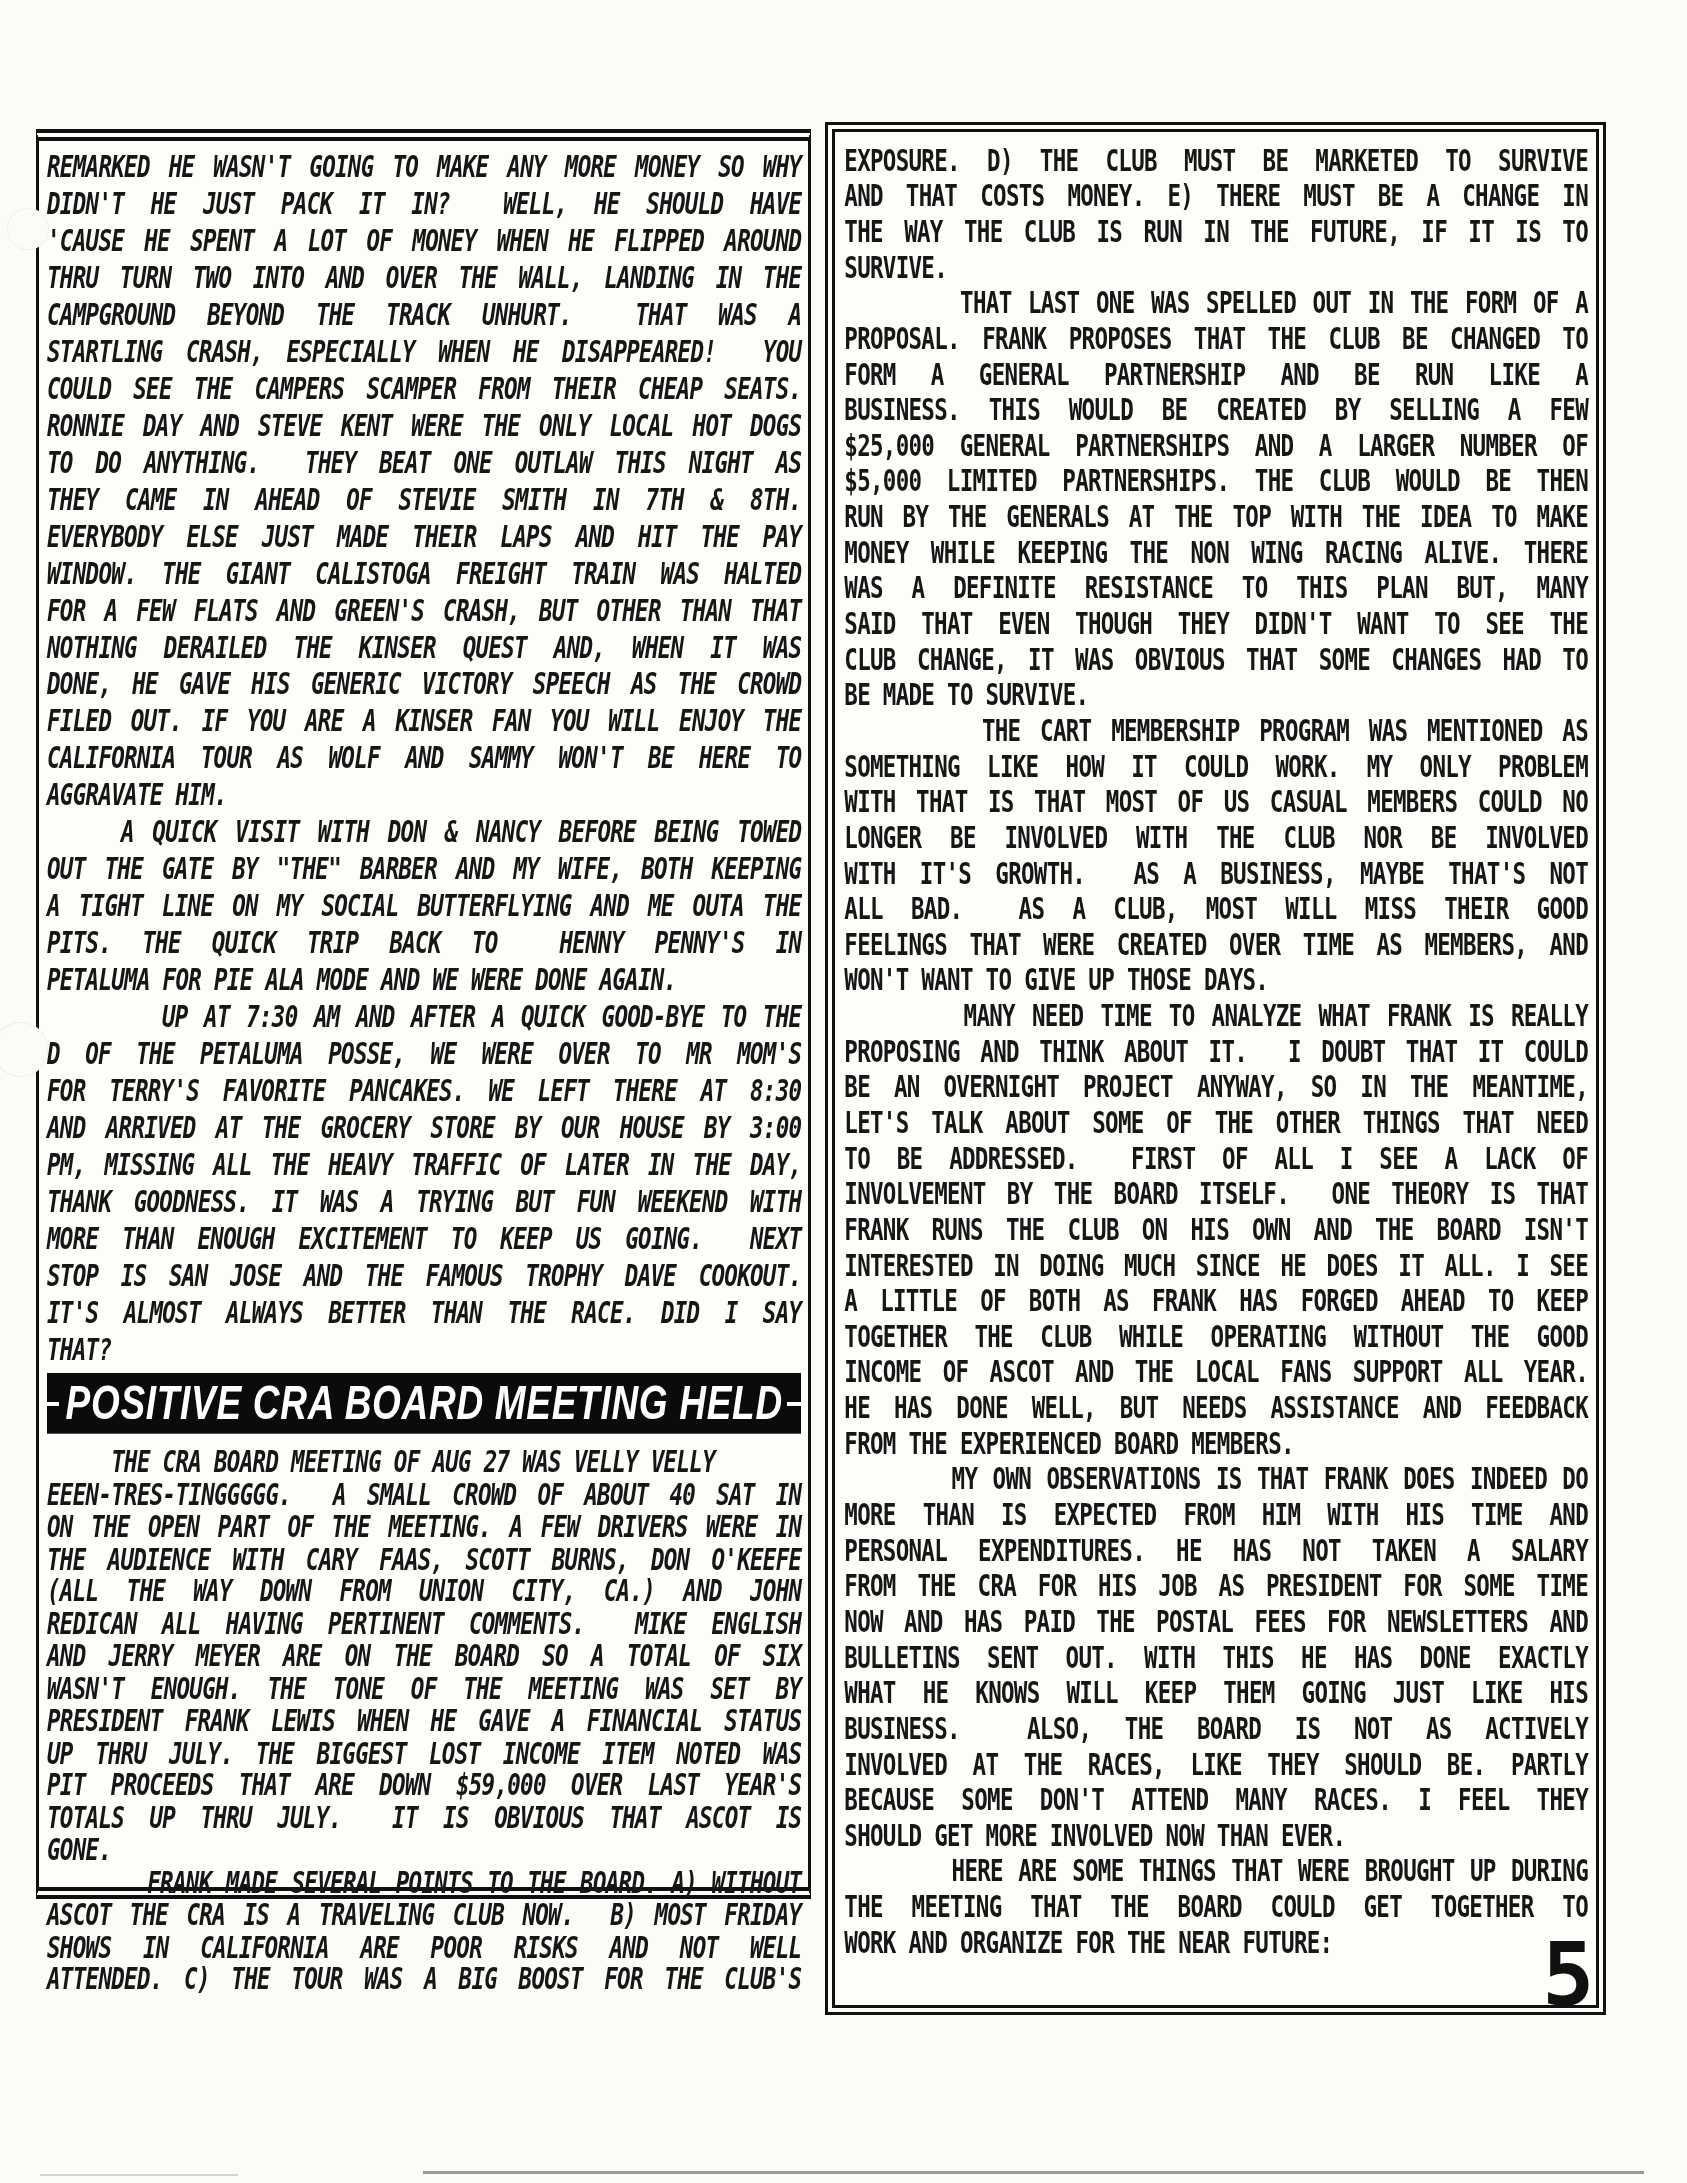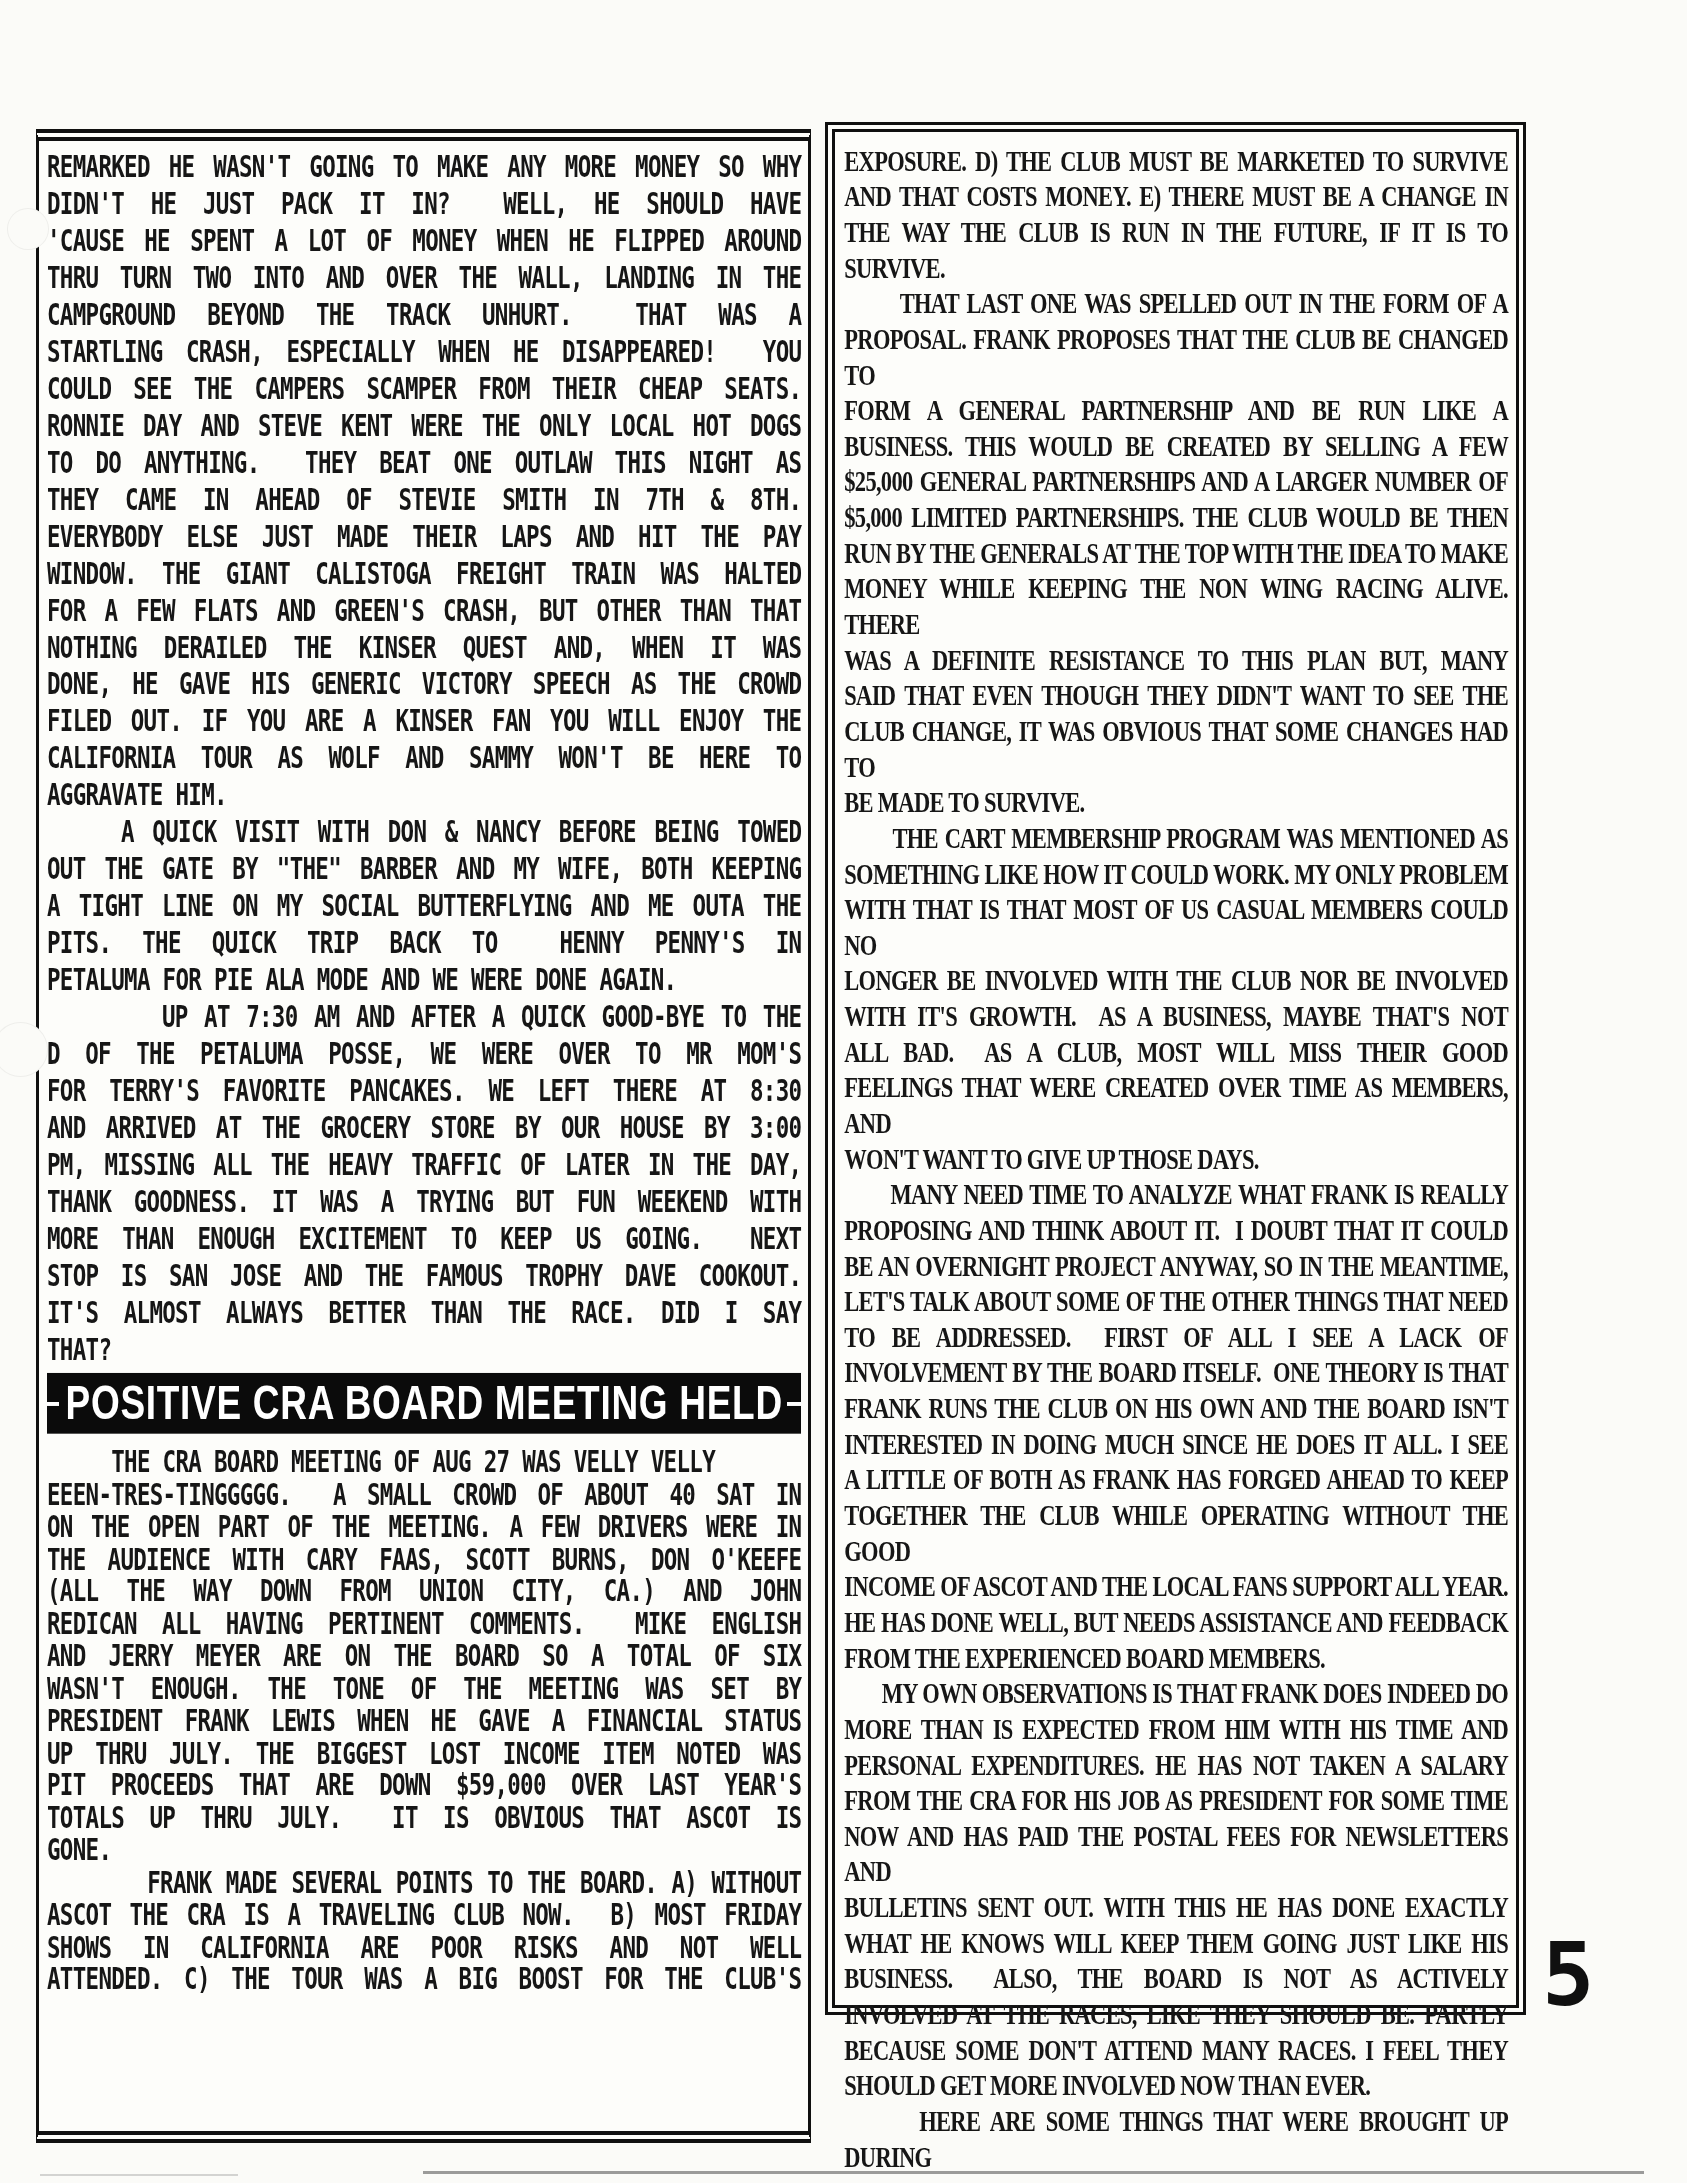--- a/index.html
+++ b/index.html
@@ -4,31 +4,31 @@
 <style>
   html,body{margin:0;padding:0;}
   body{
     width:1687px;height:2183px;position:relative;
     background:#fbfbf8;
     font-family:"DejaVu Sans Mono","Liberation Mono",monospace;
     color:#161616;overflow:hidden;
   }
   .colbox{position:absolute;background:#fdfdfa;box-sizing:border-box;}
   #left-box{
-    left:36px;top:129px;width:775px;height:2014px;
+    left:36px;top:129px;width:775px;height:1770px;
     border-color:#101010;
     border-style:double solid double solid;
     border-width:12px 3.3px 12px 3.3px;
     padding:6.6px 6.6px 0 8px;
+    font-style:italic;
   }
   #right-box{
-    left:825px;top:122px;width:701px;height:1893px;
+    left:825px;top:122px;width:781px;height:1893px;
     border:10px double #101010;
     padding:10.6px 8px 0 9.3px;
-    font-family:Liberation Serif, serif;
   }
   .scaley{transform:scaleY(1.32);transform-origin:top left;}
   .tl{
     font-size:22.5px;font-weight:700;letter-spacing:-0.7px;
     line-height:28px;white-space:pre-wrap;
     text-align:justify;text-align-last:justify;
     color:#161616;
   }
   #left-bottom .tl{line-height:24.5px;}
   #right-lines .tl{line-height:27px;}

